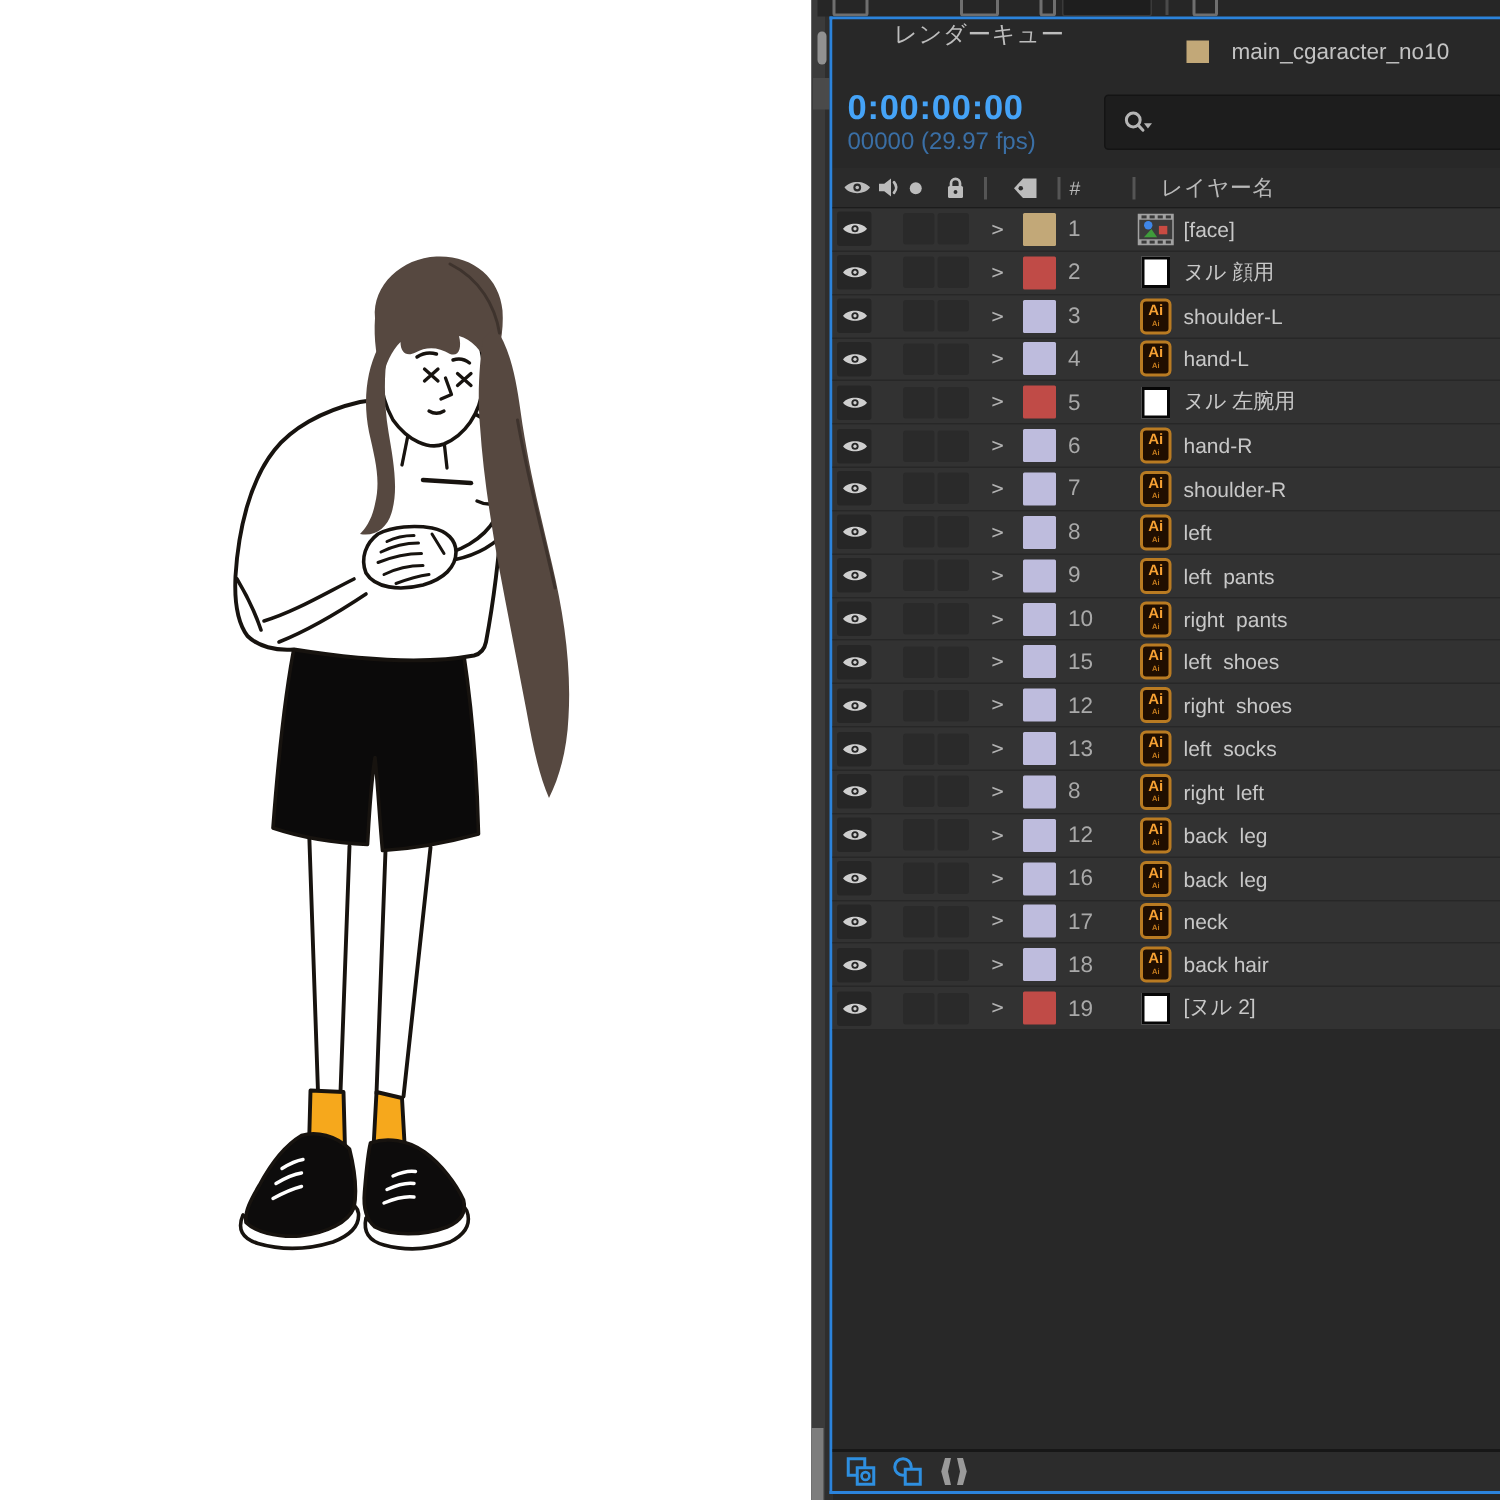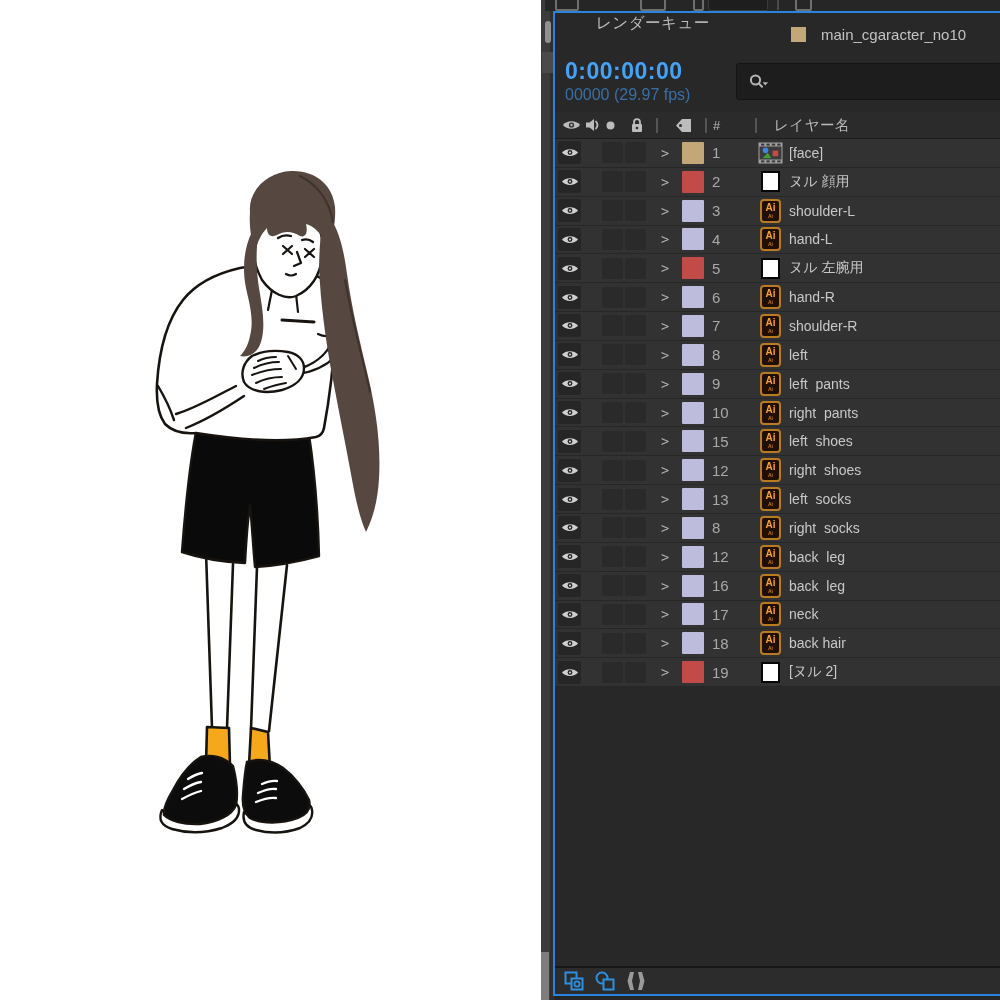--- a/index.html
+++ b/index.html
@@ -526,21 +526,21 @@
           <span class="cell sw sw-b"></span>
           <span class="chev">&gt;</span>
           <span class="cell swatch-cell" style="background:#BEBCDD"></span>
           <span class="lnum">8</span>
           <span class="licon">
             <span class="ai-box">
               <span class="ai-main">Ai</span>
               <span class="ai-sub">Ai</span>
             </span>
           </span>
-          <span class="lname">right  socks</span>
+          <span class="lname">right  left</span>
         </div>
         <div class="layer-row">
           <span class="cell eye">
             <svg width="18" height="11" viewBox="0 0 18 11">
               <path d="M1 5.5 C4.3 1 13.7 1 17 5.5 C13.7 10 4.3 10 1 5.5 Z" fill="#cfcfcf"></path>
               <circle cx="9" cy="5.5" r="2.4" fill="#262626"></circle>
               <circle cx="9" cy="5.5" r="1.1" fill="#cfcfcf"></circle>
             </svg>
           </span>
           <span class="cell sw sw-a"></span>

